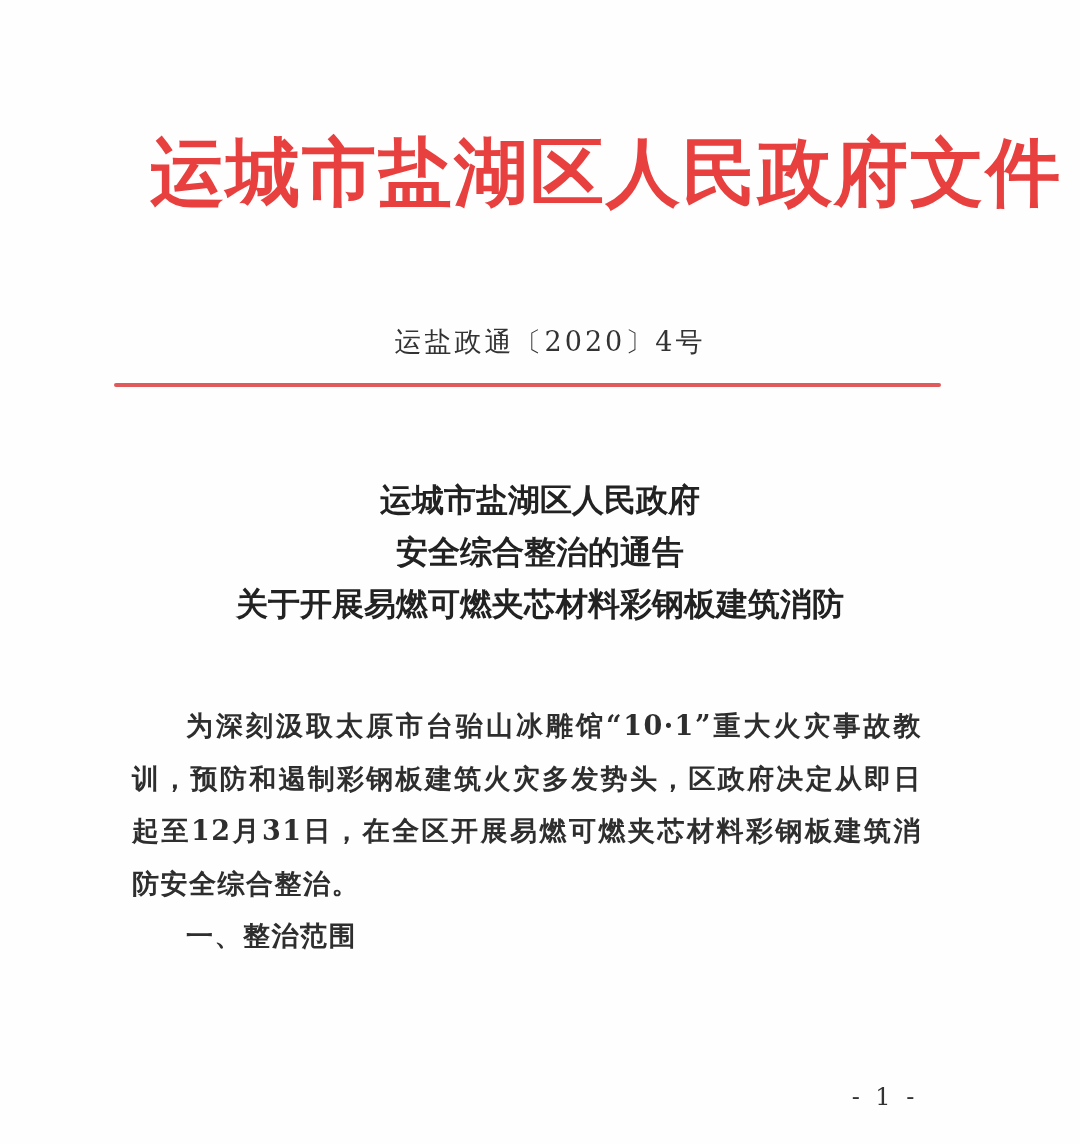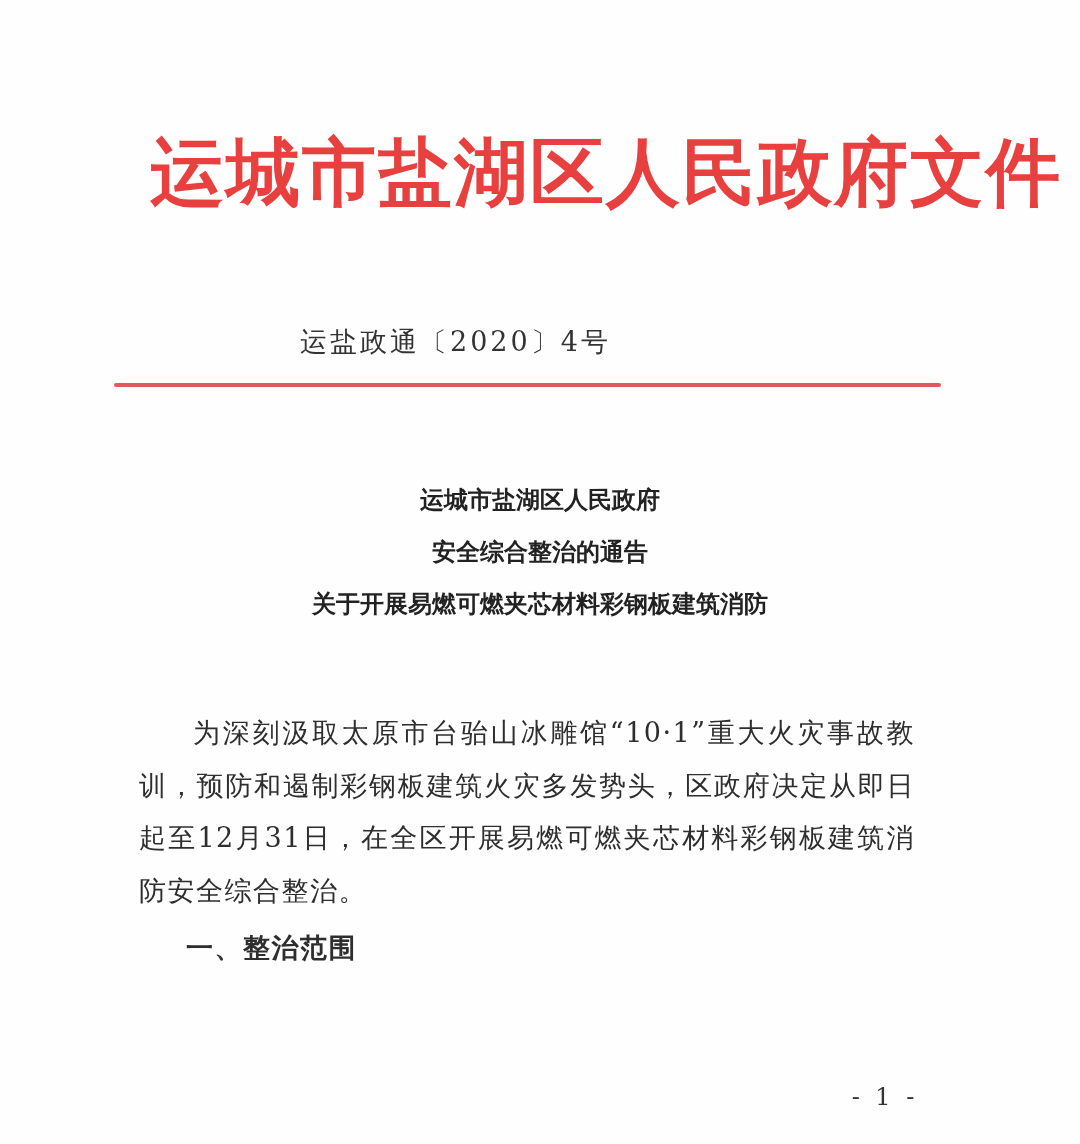--- a/index.html
+++ b/index.html
@@ -34,20 +34,21 @@
       letter-spacing: 2px;
       color: #e8403f;
       white-space: nowrap;
       margin-top: 14px;
     }
     .doc-number {
       position: absolute;
       left: 300px;
       top: 322px;
       width: 500px;
+      text-align: center;
       font-size: 27px;
       line-height: 40px;
       letter-spacing: 3px;
       color: #333333;
       white-space: nowrap;
     }
     .red-rule {
       position: absolute;
       left: 114px;
       top: 383px;
@@ -56,44 +57,45 @@
       background: #e05a5c;
       border-radius: 2px;
     }
     .title {
       position: absolute;
       left: 100px;
       top: 474px;
       width: 880px;
       text-align: center;
       font-weight: bold;
-      font-size: 24px;
+      font-size: 32px;
       line-height: 52px;
       color: #222222;
     }
     .title div { white-space: nowrap; }
     .body {
       position: absolute;
       left: 132px;
       top: 700px;
       width: 790px;
       font-size: 27px;
       line-height: 52.5px;
       color: #2e2e2e;
       letter-spacing: 1.5px;
     }
     .para {
       text-indent: 54px;
-      margin: 7px;
+      margin: 0;
       text-align: justify;
+      font-weight: bold;
     }
     .heading {
       margin: 0;
       padding-left: 54px;
-      font-family: Liberation Mono, monospace;
+      font-family: Liberation Serif, serif;
       font-weight: bold;
       font-size: 27px;
       color: #2e2e2e;
     }
     .page-number {
       position: absolute;
       left: 840px;
       top: 1082px;
       width: 90px;
       text-align: center;

